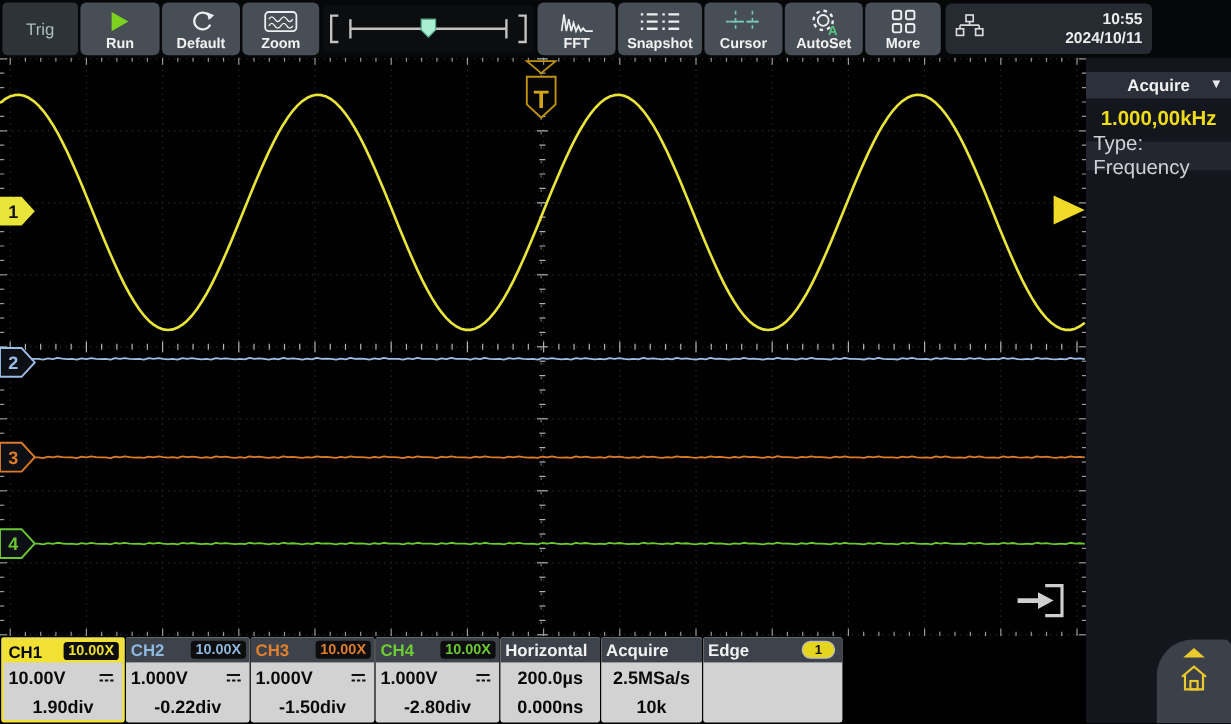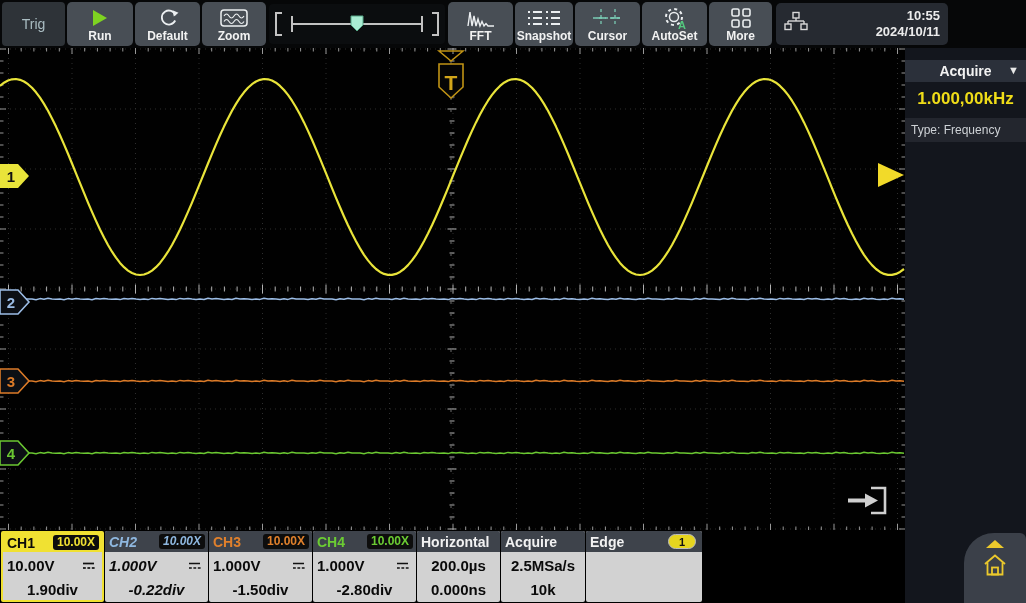--- a/index.html
+++ b/index.html
@@ -25,21 +25,21 @@
   .scope{position:absolute;left:0;top:48px;width:905px;height:482px;background:#010101;}
   .scope svg.main{position:absolute;left:0;top:0;}
   .enter-icon{position:absolute;left:843px;top:436px;}
 
   
   .rpanel{position:absolute;left:905px;top:48px;width:121px;height:555px;background:#13161d;}
   .counter-bar{position:relative;margin-top:12px;height:22px;background:#2b303a;display:flex;
                align-items:center;justify-content:center;color:#f2f2f2;font-size:14px;font-weight:bold;}
   .counter-bar .arrow{position:absolute;right:7px;top:4px;font-size:11px;color:#e8e8e8;}
   .counter-val{margin-top:7px;text-align:center;color:#efdc18;font-size:17px;font-weight:bold;}
-  .counter-type{margin-top:9px;height:24px;background:#23262e;color:#ced2d6;font-size:12px;
+  .counter-type{margin-top:9px;height:24px;background:#23262e;color:#ced2d6;font-size:17px;
                 display:flex;align-items:center;padding-left:6px;}
   .home-tab{position:absolute;right:0;bottom:0;width:62px;height:70px;background:#3b4049;
             border-radius:30px 6px 0 0;display:flex;flex-direction:column;align-items:center;}
   .chev-up{width:0;height:0;border-left:9px solid transparent;border-right:9px solid transparent;
            border-bottom:8px solid #ecc92c;margin-top:7px;}
 
   
   .botbar{position:absolute;left:0;top:530px;width:905px;height:73px;background:#000;}
   .blk{position:absolute;top:1px;height:71px;background:#d2d2d2;border-radius:2px;overflow:hidden;}
   .blk .hdr{height:21px;background:#3e434b;display:flex;align-items:center;position:relative;}
@@ -111,21 +111,21 @@
 
     <div class="tbtn" style="width:65px">
       <span class="ic">
         <svg width="30" height="20" fill="none" stroke="#eceff1" stroke-width="1.4">
           <path d="M2,18 L4,4 L6,18 L8,8 L10,18 L12,11 L14,18 L16,13.5 L18,18 L20,15.5 L22,18 H28"></path>
         </svg>
       </span>
       <span class="lbl">FFT</span>
     </div>
 
-    <div class="tbtn" style="width:58px">
+    <div class="tbtn" style="width:70px">
       <span class="ic">
         <svg width="34" height="18" stroke="#eceff1" stroke-width="2">
           <g>
             <line x1="1" y1="3" x2="3" y2="3"></line>
               <line x1="6" y1="3" x2="15" y2="3"></line>
             <line x1="1" y1="9" x2="3" y2="9"></line>
               <line x1="6" y1="9" x2="15" y2="9"></line>
             <line x1="1" y1="15" x2="3" y2="15"></line>
               <line x1="6" y1="15" x2="15" y2="15"></line>
           </g>
@@ -630,21 +630,21 @@
                 </g>
               </svg>
           </span>
         </div>
         <div class="row">
             <span>1.90div</span>
           </div>
       </div>
     </div>
 
-    <div class="blk" style="left:105px;width:103px;font-style:italic;">
+    <div class="blk" style="left:105px;width:103px;">
       <div class="hdr">
         <span class="nm" style="color: rgb(143, 184, 224);">CH2</span>
         <span class="badge" style="color: rgb(143, 184, 224);">10.00X</span>
       </div>
       <div class="vals">
         <div class="row">
             <span>1.000V</span>
           <span class="cpl">
             <svg width="15" height="11">
                 <line x1="2" y1="3.5" x2="13" y2="3.5" stroke="#111" stroke-width="1.7"></line>

